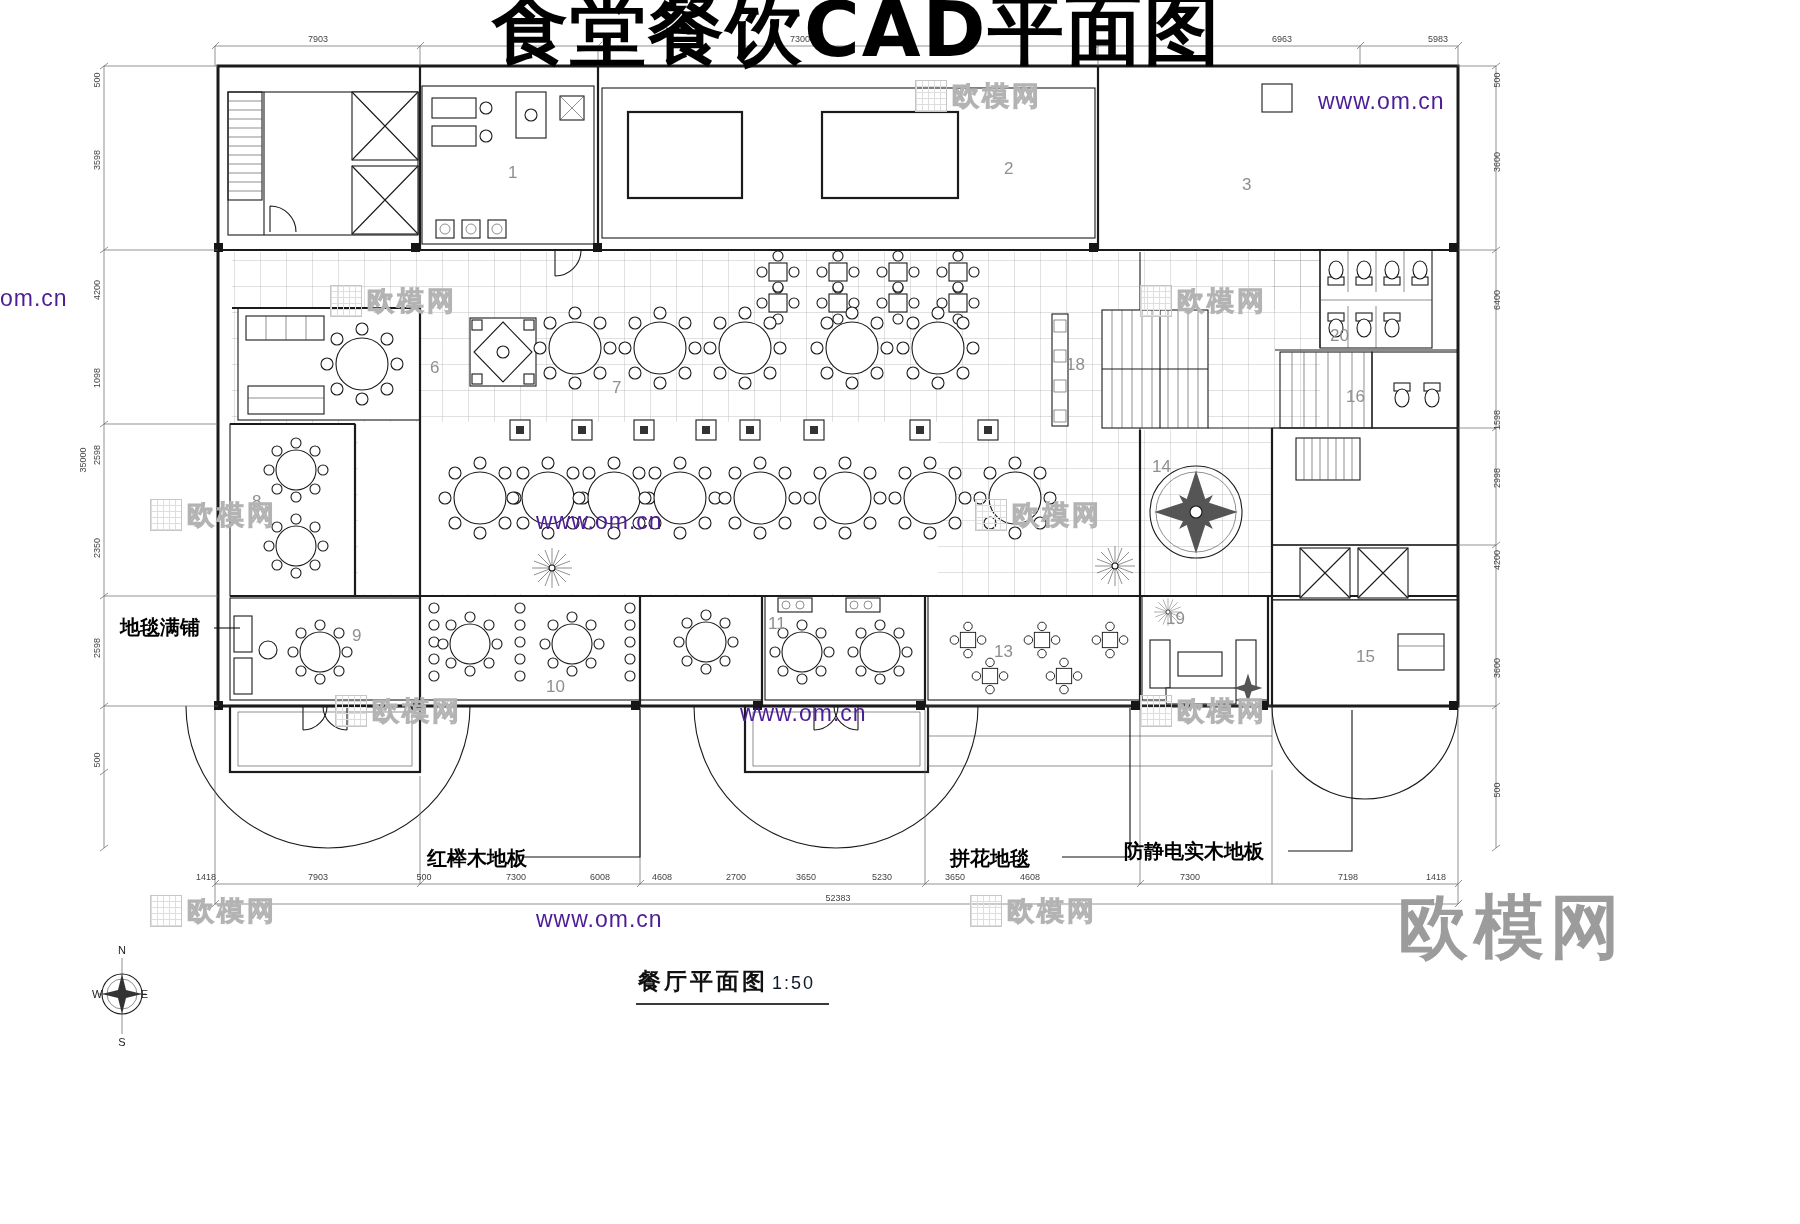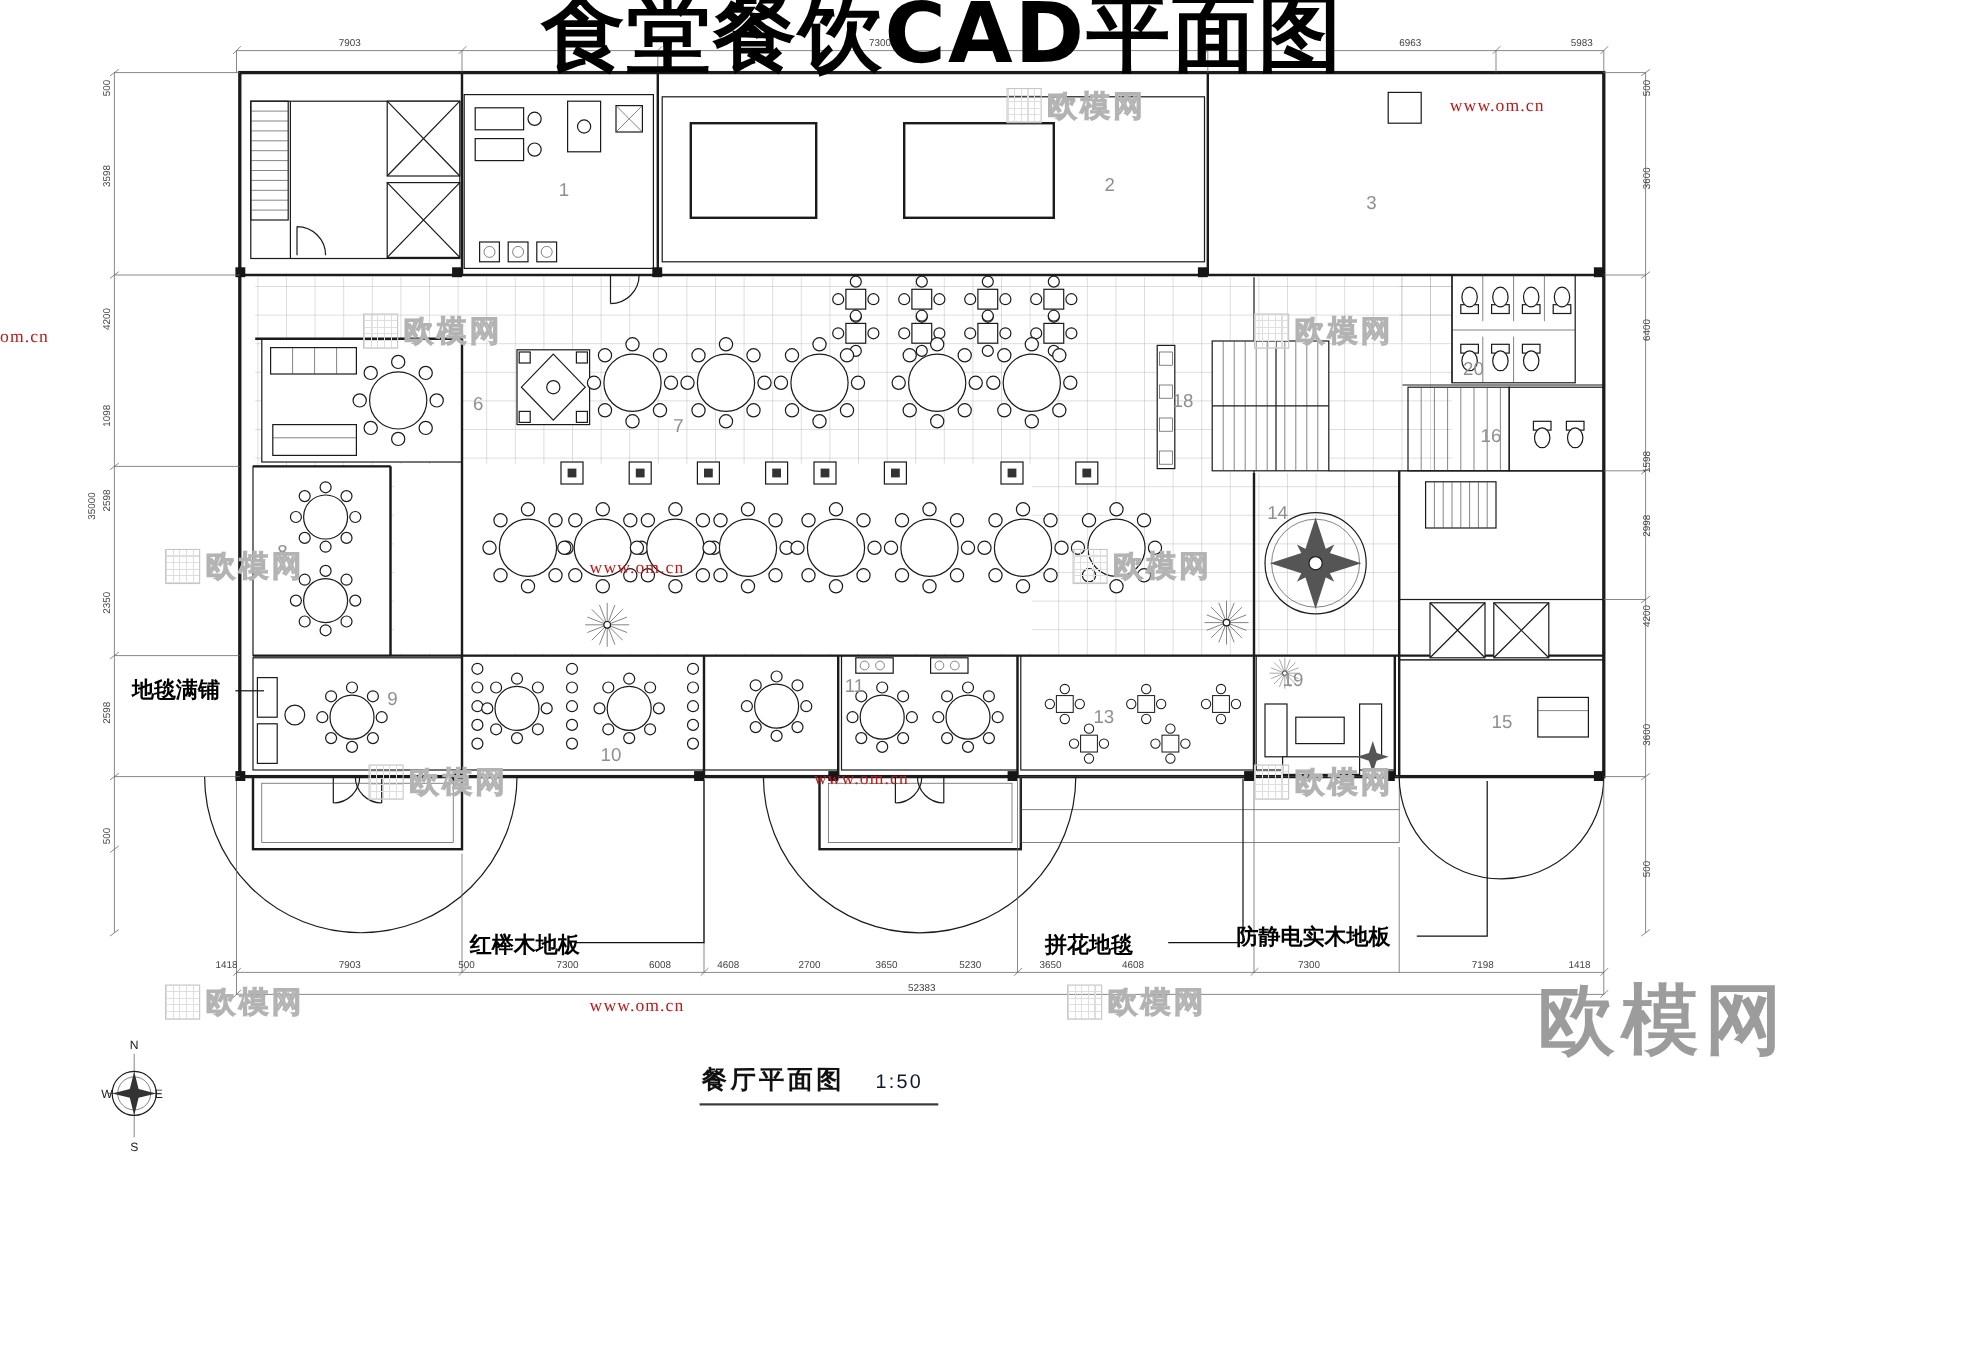--- a/index.html
+++ b/index.html
@@ -19,27 +19,27 @@
   .rn{font-size:17px;fill:#8f8f8f;}
   .blk{fill:#161616;}
   .annline{fill:none;stroke:#111;stroke-width:1.1;}
   
   .wm-logo{position:absolute;display:flex;align-items:center;gap:5px;}
   .wm-logo .grid{width:30px;height:30px;border:1px solid #c6c6c6;
      background-image:repeating-linear-gradient(0deg,#dedede 0 1px,transparent 1px 6px),
                       repeating-linear-gradient(90deg,#dedede 0 1px,transparent 1px 6px);}
   .wm-logo .txt{font-size:27px;font-weight:700;color:#ececec;-webkit-text-stroke:1px #b3b3b3;
      letter-spacing:3px;font-family:"DejaVu Sans",sans-serif;}
-  .wm-url{position:absolute;font-size:16px;color:#b91c1c;letter-spacing:1px;font-family:Liberation Serif, serif;}
+  .wm-url{position:absolute;font-size:23px;color:#4c1d95;letter-spacing:1px;}
   .wm-big{position:absolute;left:1398px;top:892px;font-size:70px;line-height:1;font-weight:700;
      color:#9c9c9c;letter-spacing:6px;font-family:"DejaVu Sans",sans-serif;}
   
   .anno{position:absolute;font-size:20px;font-weight:700;color:#000;white-space:nowrap;
      font-family:"DejaVu Sans",sans-serif;}
-  .caption{position:absolute;left:636px;top:966px;display:flex;gap:28px;align-items:baseline;
+  .caption{position:absolute;left:636px;top:966px;display:flex;gap:4px;align-items:baseline;
      border-bottom:2px solid #3a3a3a;padding:0 14px 6px 2px;}
   .caption .c1{font-size:23px;font-weight:700;color:#111;letter-spacing:3px;
      font-family:"DejaVu Sans",sans-serif;}
   .caption .c2{font-size:18px;color:#0f172a;letter-spacing:2px;}
   .compass{position:absolute;left:90px;top:942px;}
   .compass text{font-size:11px;fill:#222;font-family:"Liberation Sans",sans-serif;}
 </style>
 </head>
 <body>
 
@@ -566,17 +566,17 @@
   </div>
   <div class="wm-logo" style="left:970px;top:893px">
     <span class="grid"></span>
     <span class="txt">欧模网</span>
   </div>
 
   <div class="wm-url" style="left:1318px;top:88px">www.om.cn</div>
   <div class="wm-url" style="left:536px;top:508px">www.om.cn</div>
   <div class="wm-url" style="left:740px;top:700px">www.om.cn</div>
   <div class="wm-url" style="left:536px;top:906px">www.om.cn</div>
-  <div class="wm-url" style="left:0;top:298px">om.cn</div>
+  <div class="wm-url" style="left:0;top:285px">om.cn</div>
 
   <div class="wm-big">欧模网</div>
 
 </div>
 
 </body></html>

